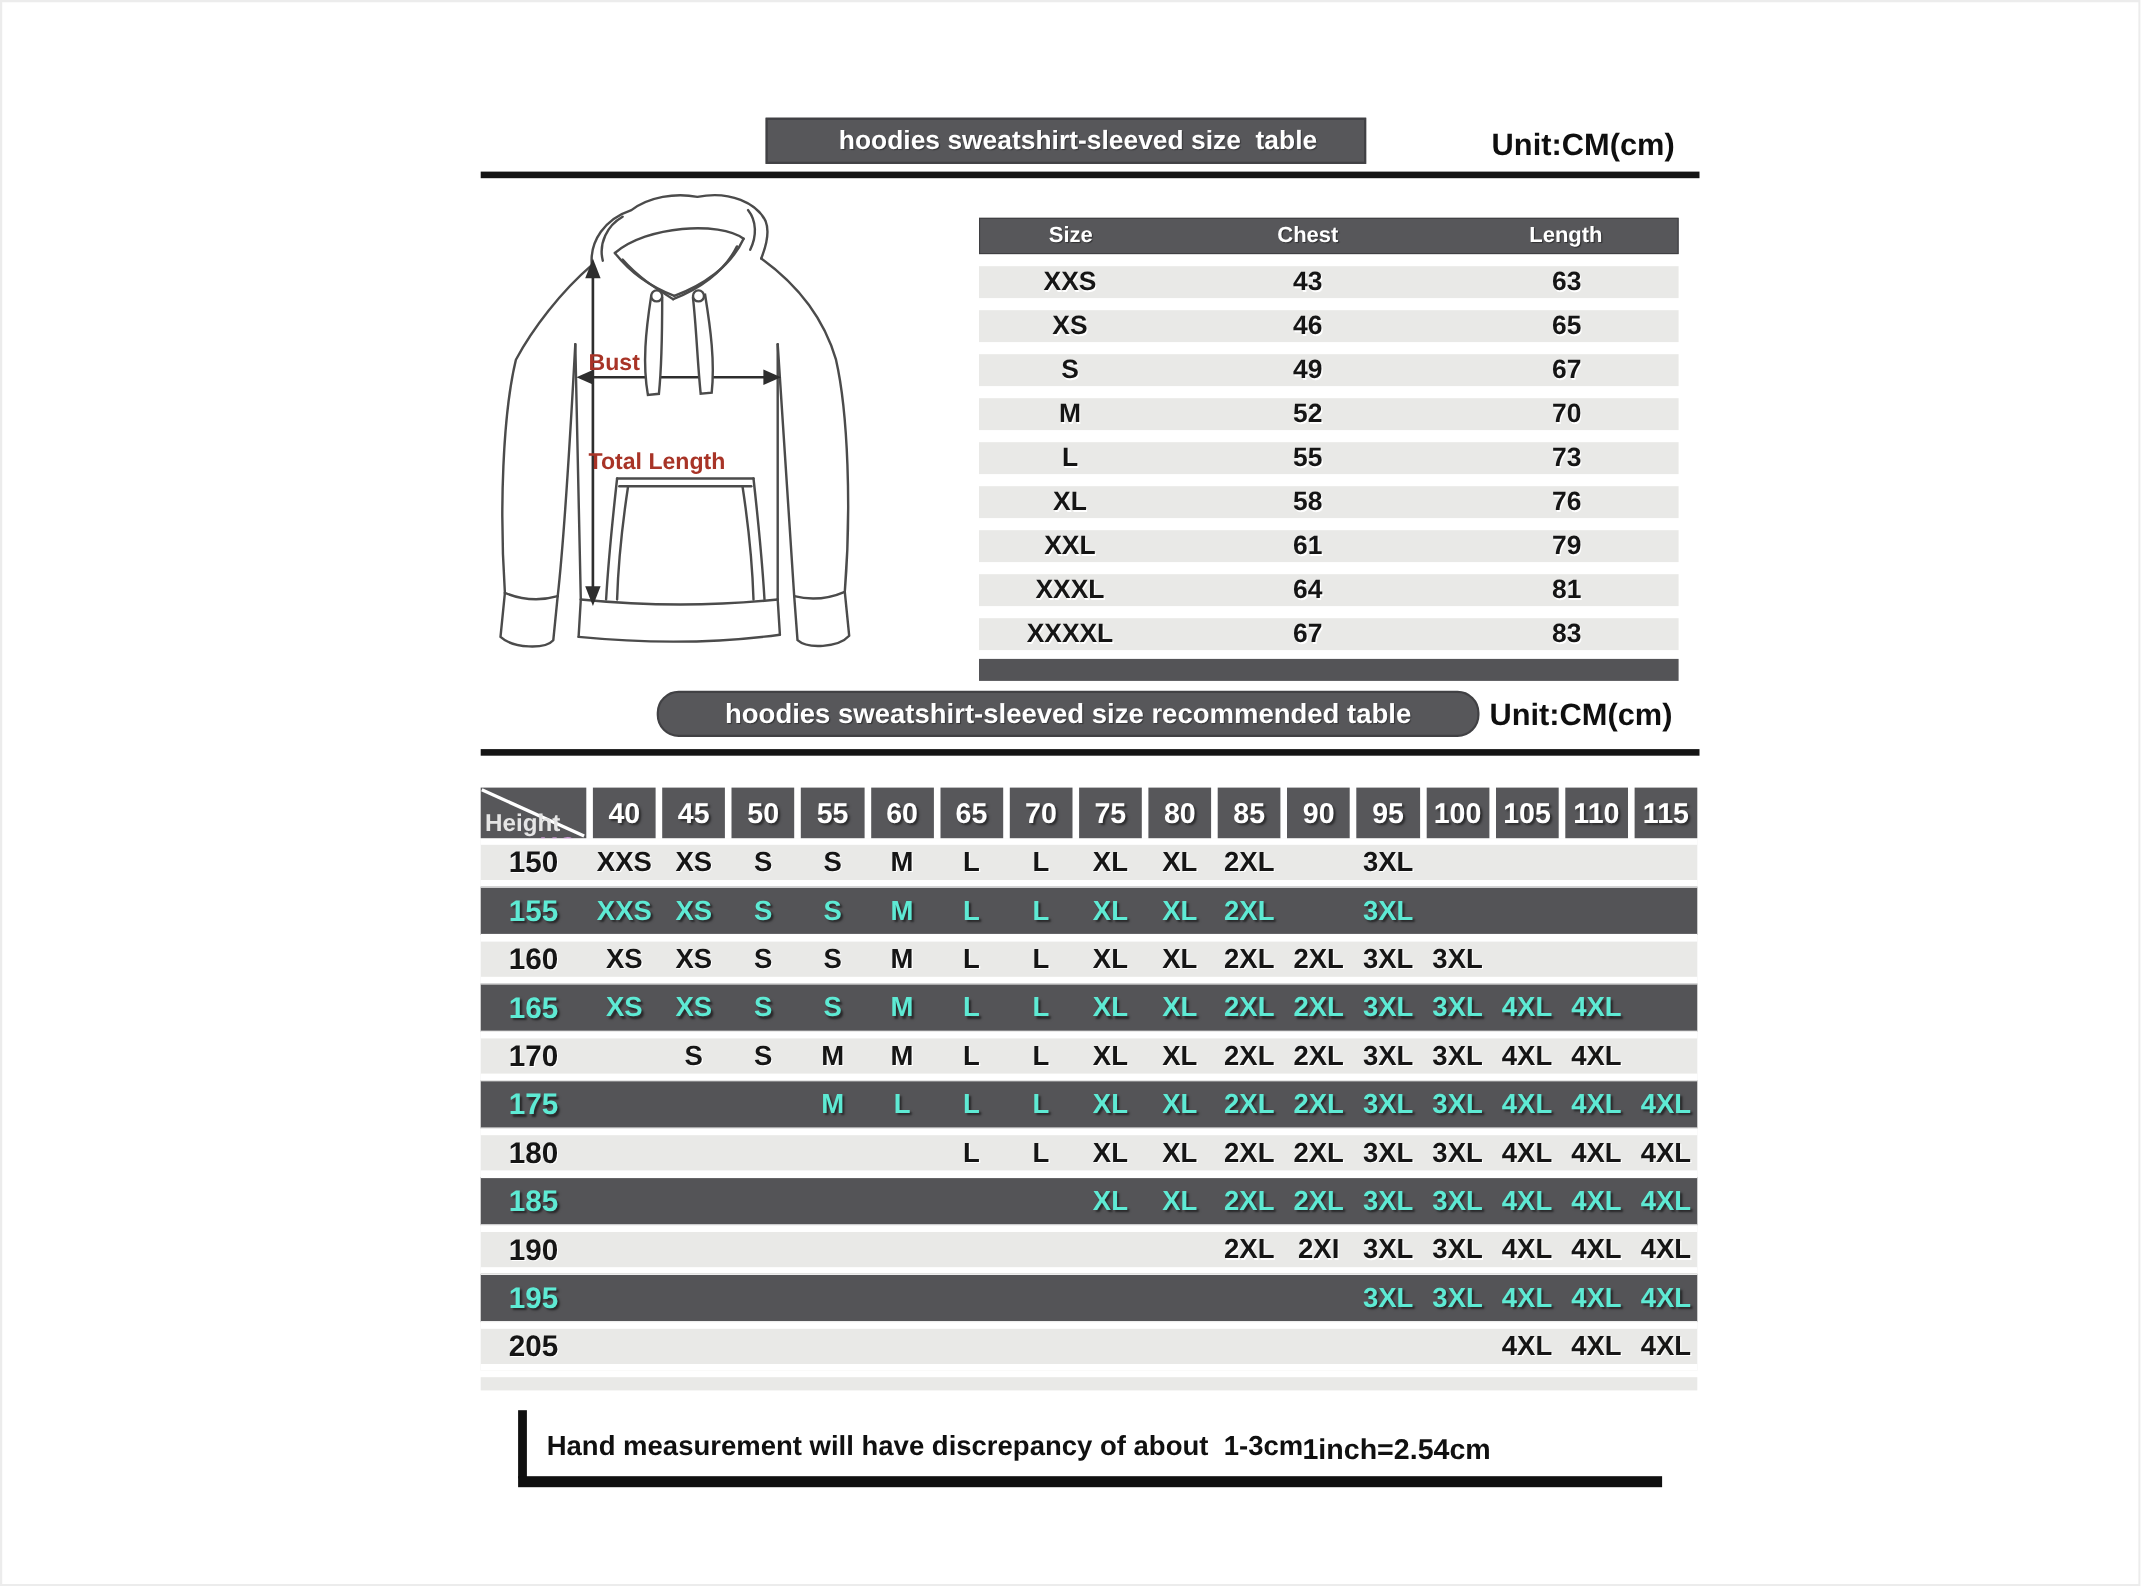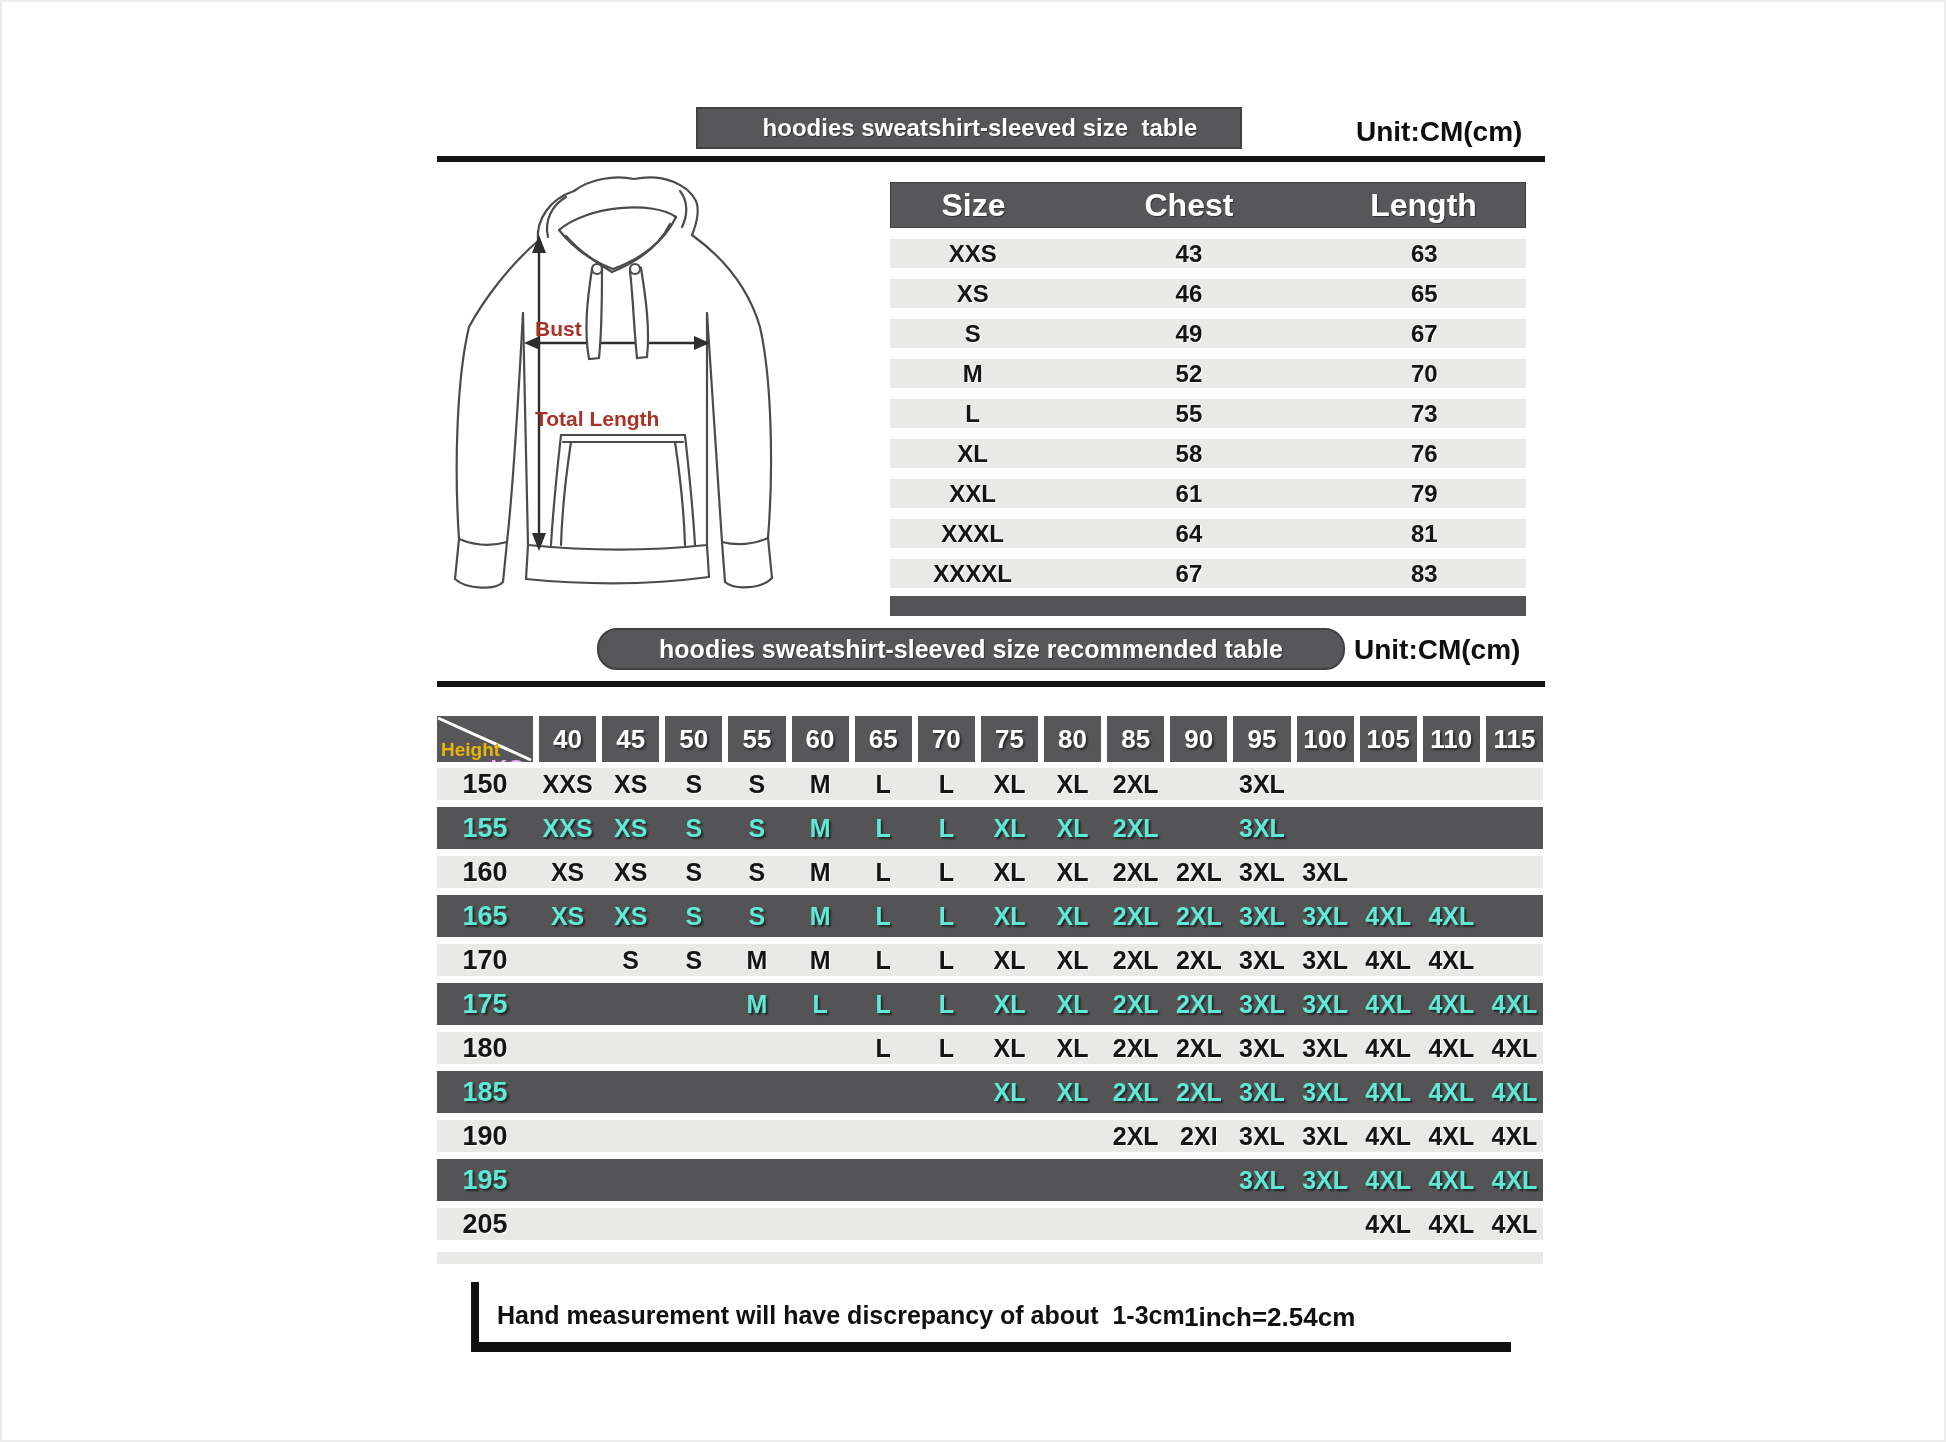--- a/index.html
+++ b/index.html
@@ -18,37 +18,37 @@
   .u2{left:1354px;top:634px;}
 
   .rule{position:absolute;background:#141414;}
   .r1{left:437px;top:156px;width:1108px;height:6px;}
   .r2{left:437px;top:681px;width:1108px;height:6px;}
 
   .hoodie{position:absolute;left:438px;top:173px;width:432px;height:452px;}
 
   
   .size-table{position:absolute;left:890px;top:182px;width:636px;}
-  .st-header{display:grid;grid-template-columns:26% 42% 32%;background:#57575a;height:46px;
-             align-items:center;color:#fff;font-size:32px;text-align:center;
-             border:1px solid #3f3f42;box-sizing:border-box;}
+  .st-header{display:grid;grid-template-columns:26% 42% 32%;background:#57575a;height:33px;
+             align-items:center;color:#fff;font-size:20px;text-align:center;
+             border:1px solid #3f3f42;box-sizing:border-box;margin-top:16px;}
   .st-header div{text-shadow:1px 1px 1px rgba(0,0,0,.45);}
   #st-rows{margin-top:2px;}
   .st-row{display:grid;grid-template-columns:26% 42% 32%;background:#e9e9e7;height:29px;
           margin-top:11px;align-items:center;color:#151515;font-size:24px;text-align:center;}
   .st-row div{text-shadow:1px 1px 0 #fff;}
   .st-footer{height:20px;background:#545457;margin-top:8px;}
 
   
   .matrix{position:absolute;left:437px;top:716px;width:1106px;}
   .mx-header{display:grid;grid-template-columns:96px repeat(16,1fr);column-gap:6px;height:46px;}
   .corner{background:#57575a;position:relative;overflow:hidden;}
   .corner svg{position:absolute;left:0;top:0;width:100%;height:100%;}
   .corner .kg{position:absolute;top:1px;right:8px;color:#f0abfc;font-size:23px;margin-top:39px;}
-  .corner .hgt{position:absolute;bottom:1px;left:4px;color:#eab308;font-size:19px;}
+  .corner .hgt{position:absolute;bottom:1px;left:4px;color:#e5e5e5;font-size:22px;}
   .wcell{background:#57575a;color:#fff;font-size:26px;display:flex;align-items:center;
          justify-content:center;text-shadow:2px 2px 2px rgba(0,0,0,.5);}
   .mx-row{display:grid;grid-template-columns:96px repeat(16,1fr);column-gap:6px;height:44px;
           box-sizing:border-box;align-items:center;text-align:center;}
   .mx-row.light{background:#e9e9e7;border-top:6px solid #fff;border-bottom:6px solid #fff;color:#151515;}
   .mx-row.dark{background:#545457;border-top:1px solid #fff;border-bottom:1px solid #fff;color:#5eead4;}
   .mx-row.dark div{text-shadow:2px 2px 2px rgba(0,0,0,.55);}
   .mx-row.light div{text-shadow:1px 1px 0 #fff;}
   .mx-label{font-size:27px;}
   .mx-cell{font-size:25px;}

